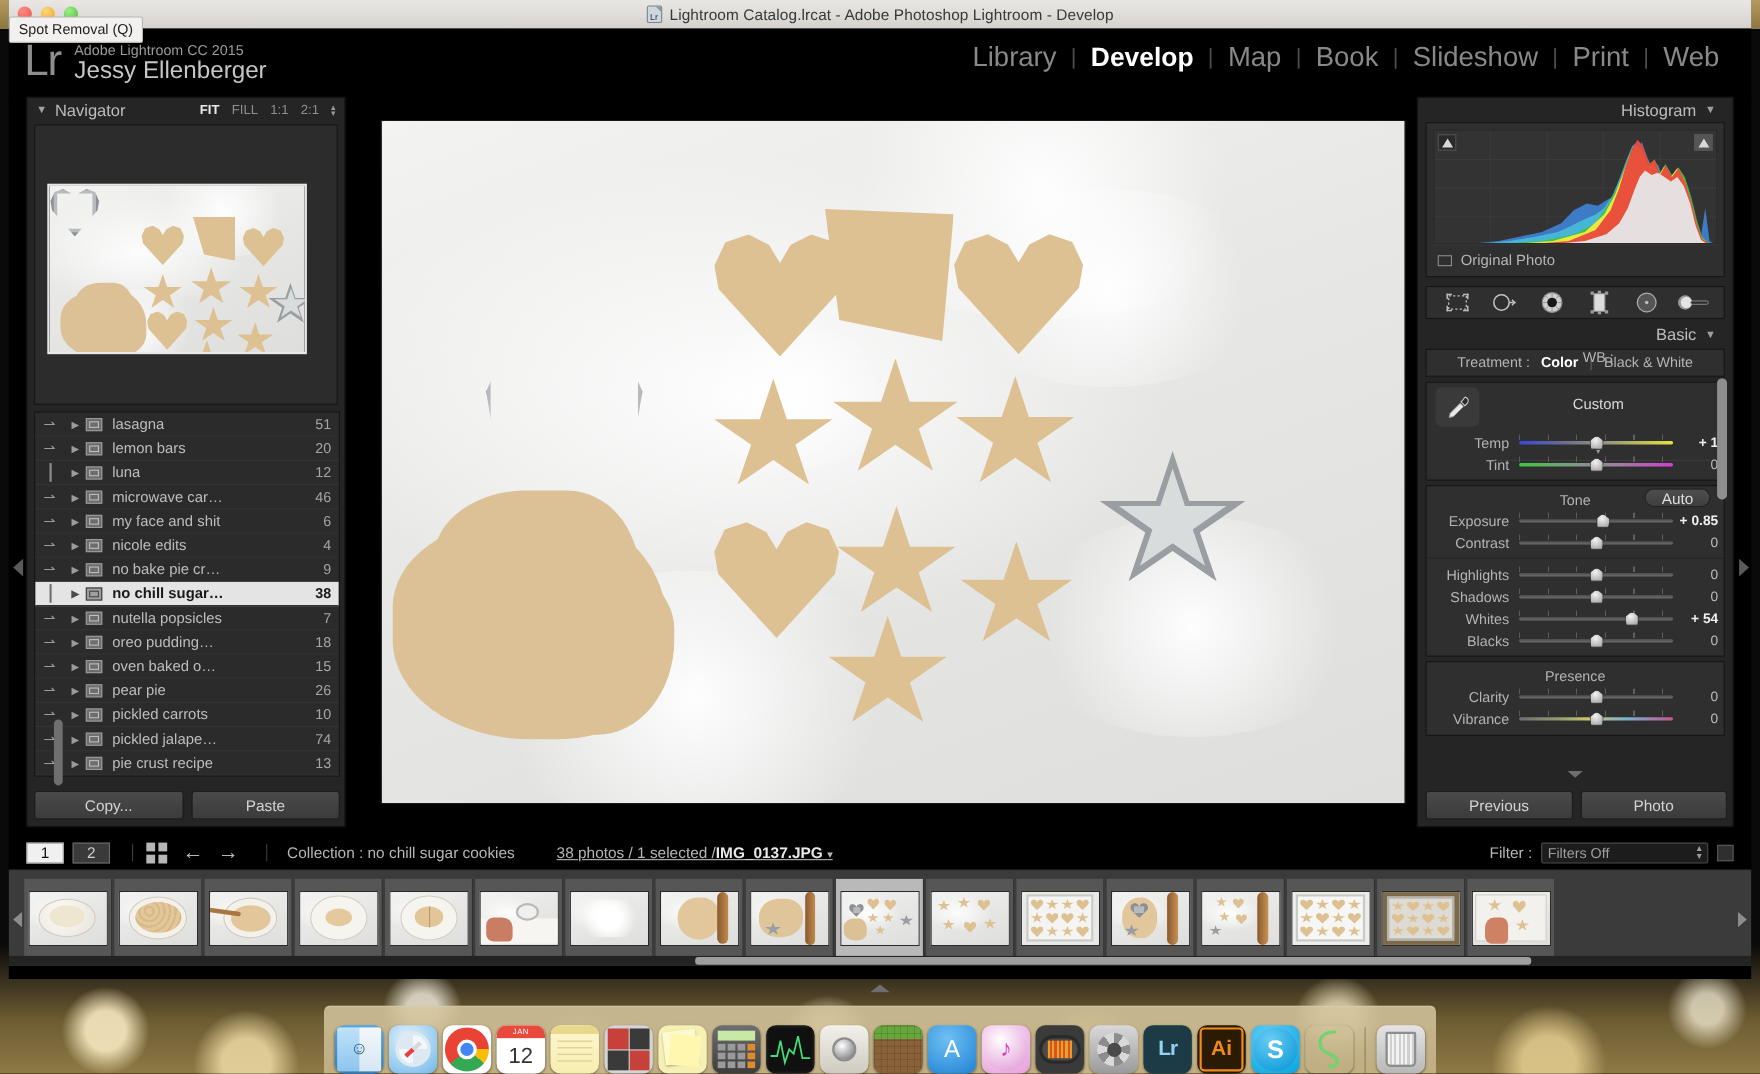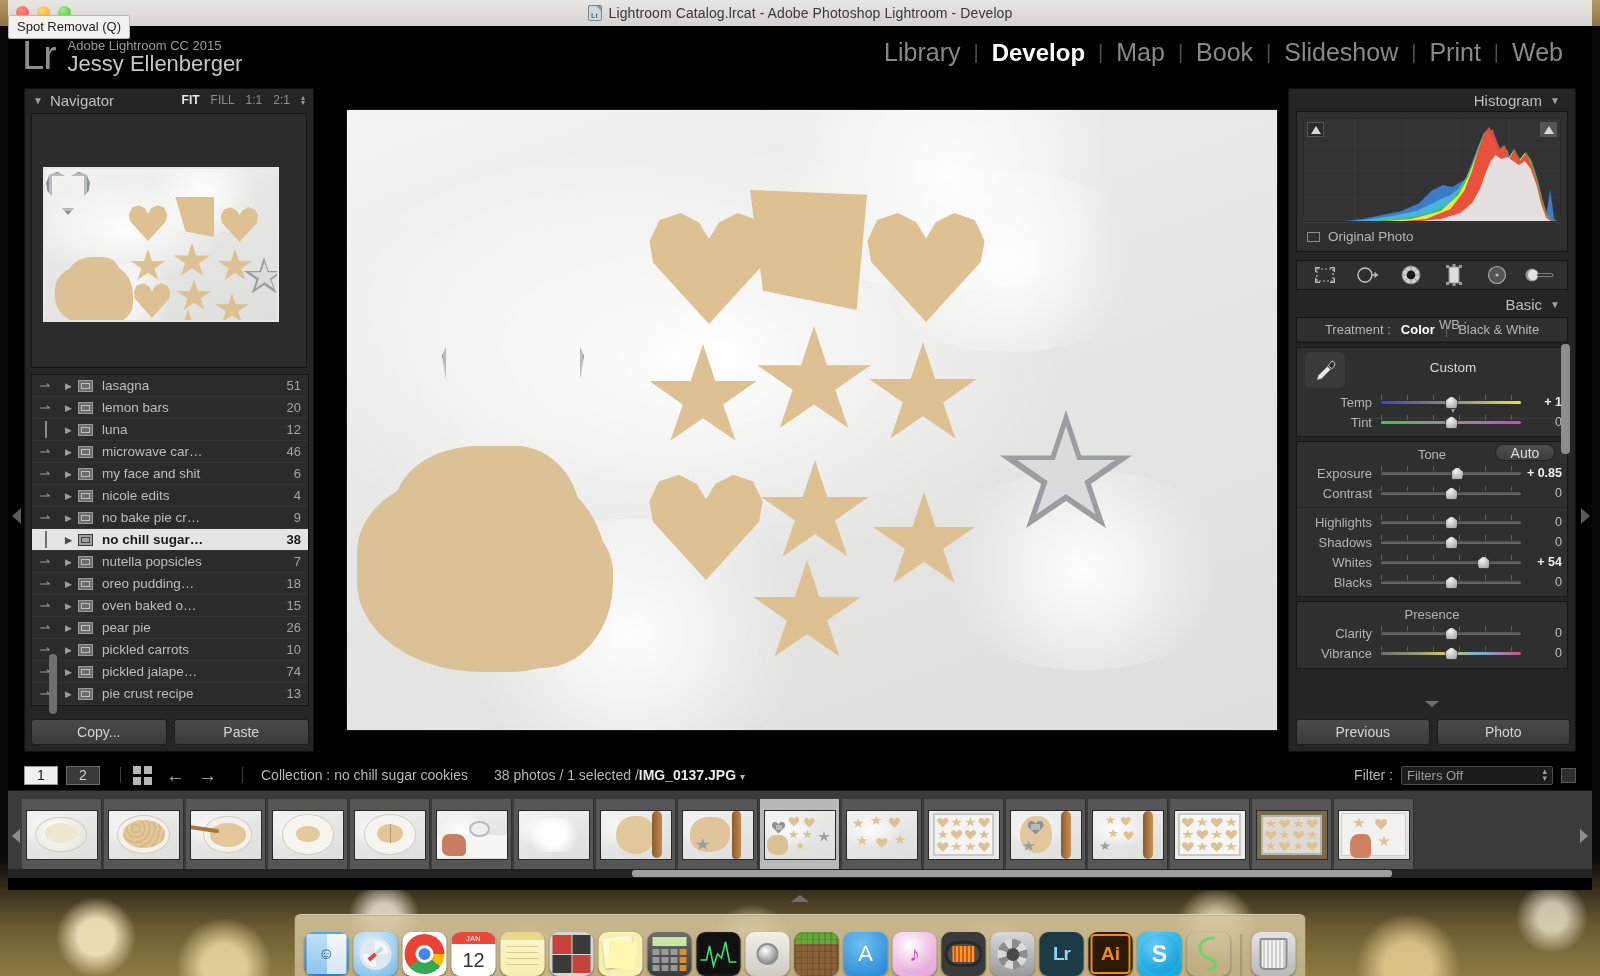--- a/index.html
+++ b/index.html
@@ -338,21 +338,21 @@
     width: 34px; height: 19px; border: 1px solid #9a9a9a; background: #f0f0f0;
     color: #111; font-size: 14px; display: flex; align-items: center; justify-content: center;
     margin-right: 8px; cursor: pointer; position: relative;
   }
   .numbtn.off { background: #3a3a3a; border-color: #6a6a6a; color: #cfcfcf; }
   .tbsep { width: 1px; height: 16px; background: #3d3d3d; margin: 0 12px; }
   .gridico { display: grid; grid-template-columns: 8px 8px; grid-gap: 3px; margin-right: 14px; cursor: pointer; }
   .gridico i { width: 8px; height: 8px; background: #b6b6b6; display: block; }
   .arwbtn { color: #b6b6b6; font-size: 19px; margin-right: 13px; cursor: pointer; line-height: 1; }
   #collinfo { margin-left: 6px; }
-  #photoinfo { margin-left: 26px; }
+  #photoinfo { margin-left: 38px; text-decoration: underline; }
   #photoinfo b { color: #e9e9e9; }
   #filterwrap { margin-left: auto; display: flex; align-items: center; gap: 8px; }
   #filterbox {
     width: 152px; height: 19px; background: #1c1c1c; border: 1px solid #4a4a4a;
     color: #9d9d9d; font-size: 13px; display: flex; align-items: center;
     padding: 0 5px; border-radius: 2px;
   }
   #filterbox .stp { margin-left: auto; font-size: 9px; line-height: 7px; color:#9d9d9d; display:flex;flex-direction:column;}
   .sqbtn { width: 15px; height: 15px; border: 1px solid #585858; background: #2f2f2f; }
 

